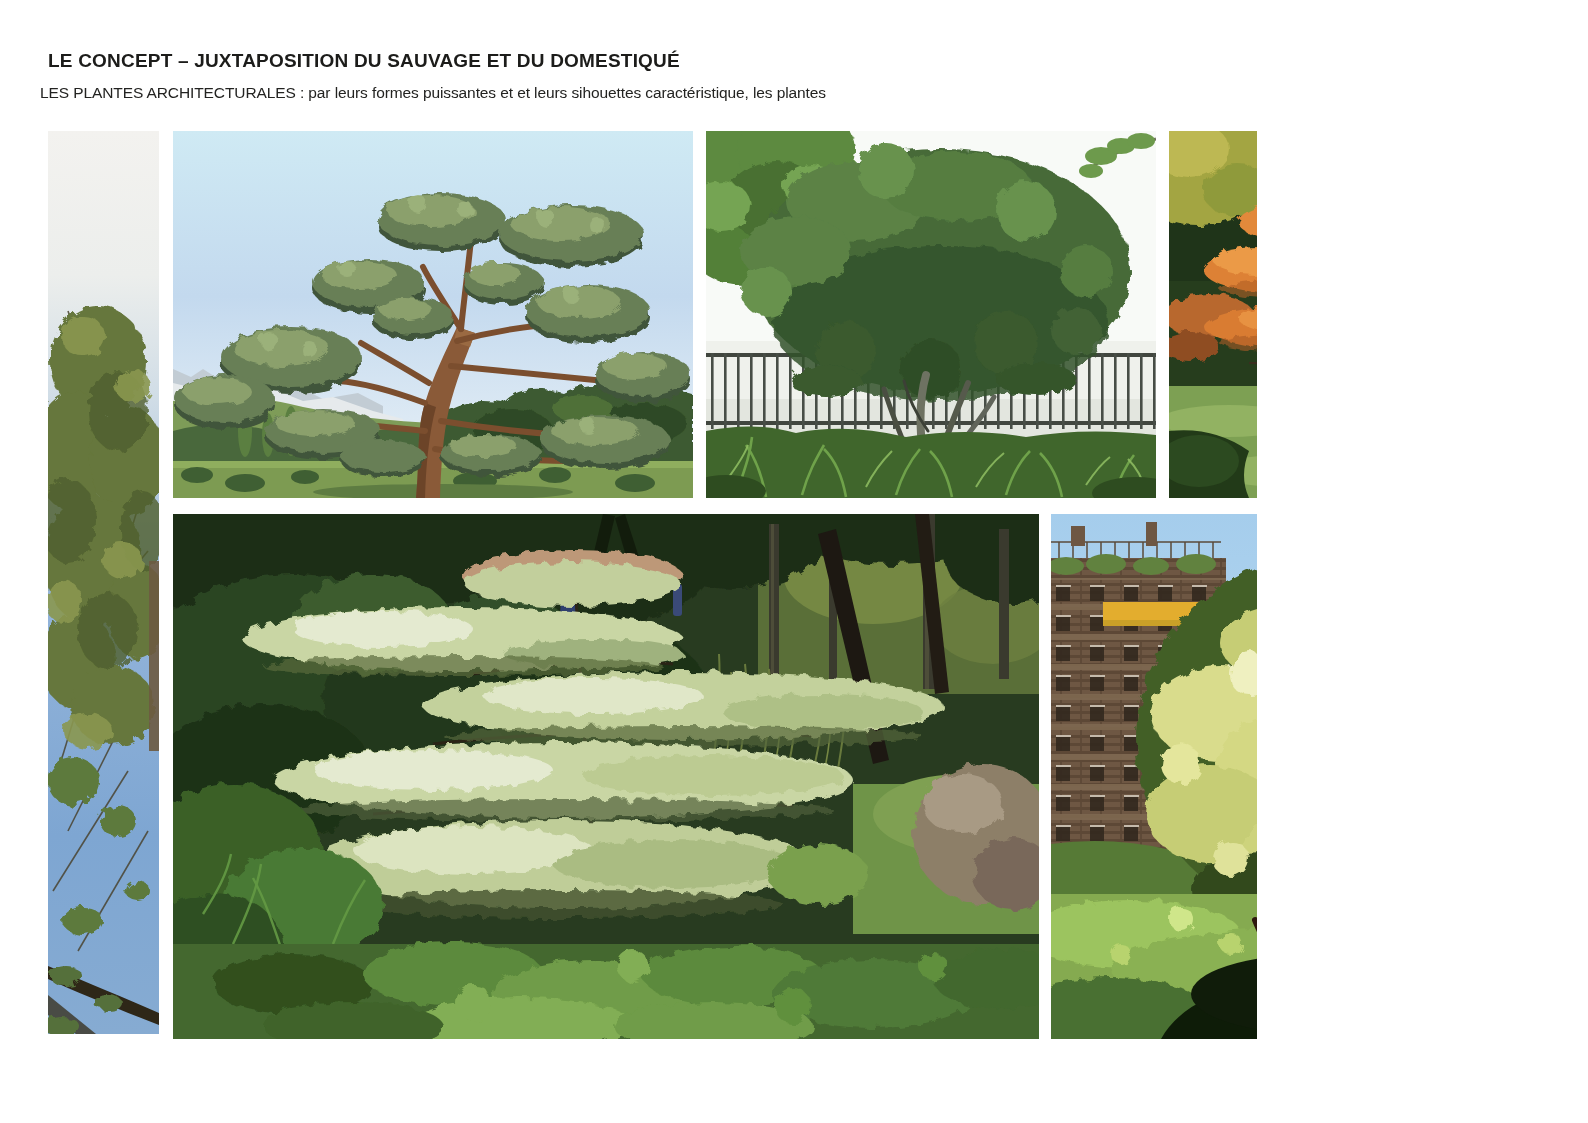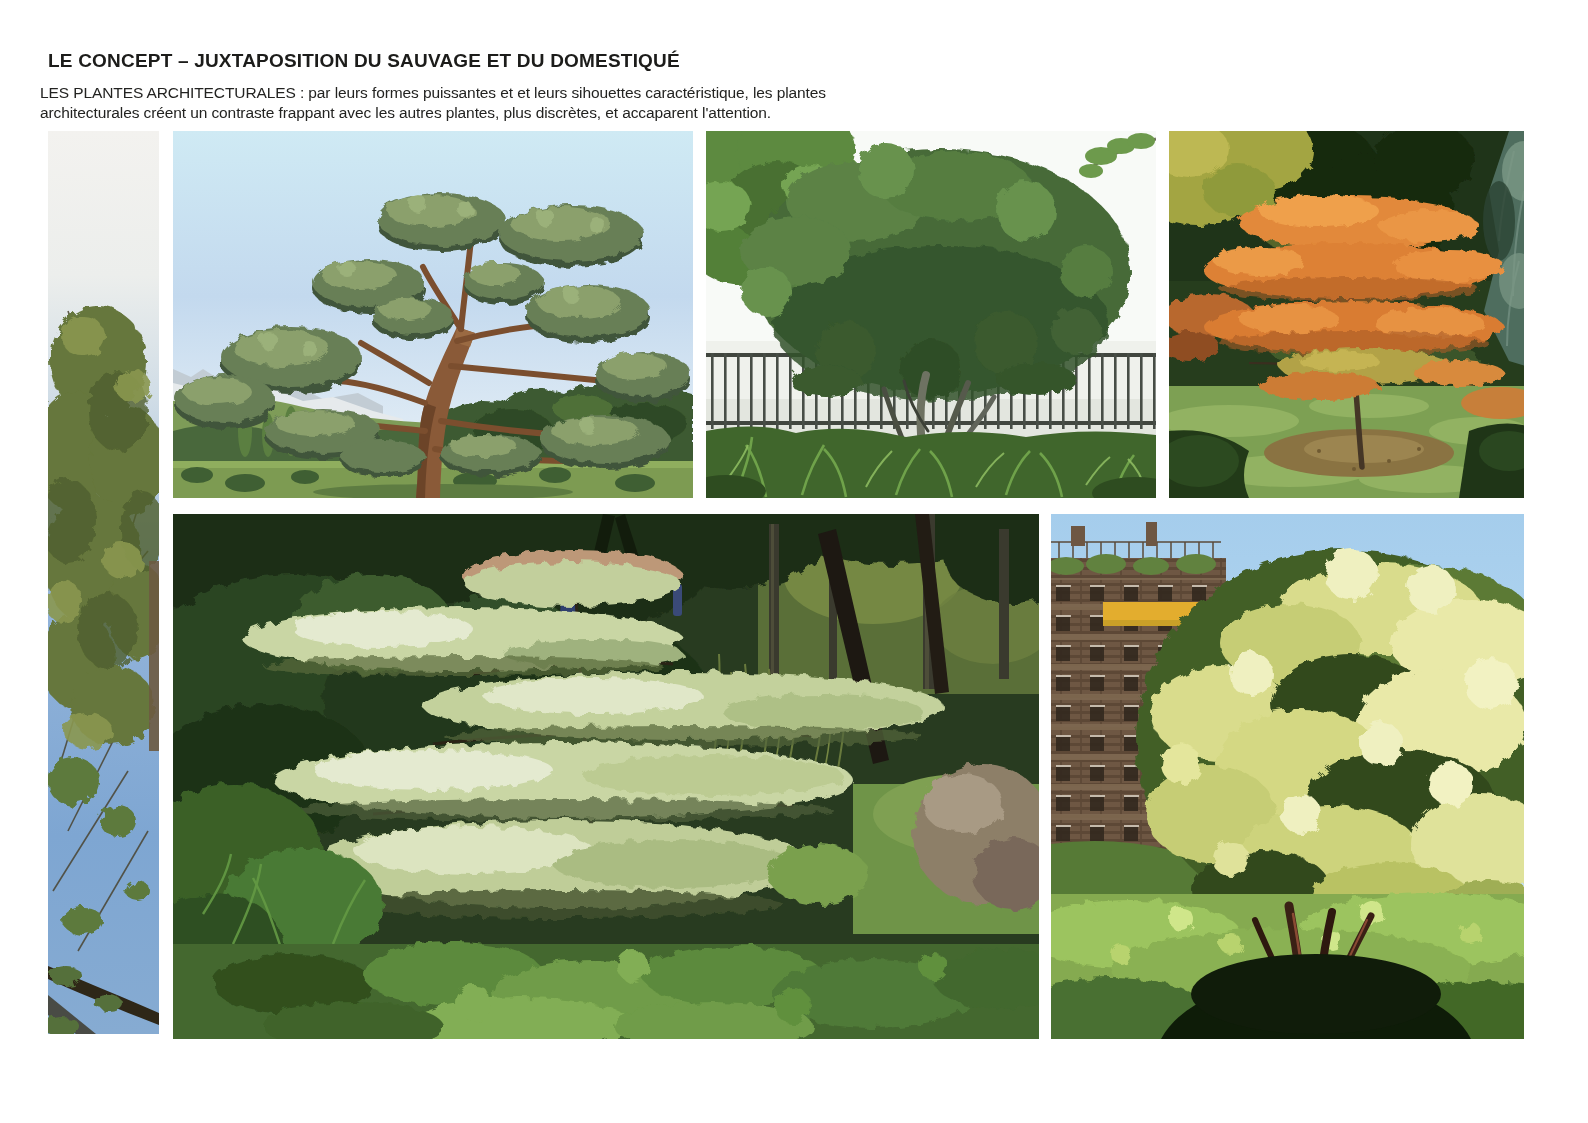--- a/index.html
+++ b/index.html
@@ -1,39 +1,39 @@
 <!DOCTYPE html>
 <html lang="fr"><head>
 <meta charset="utf-8">
 <title>Le concept - Juxtaposition du sauvage et du domestiqué</title>
 <style>
   html,body{margin:0;padding:0;background:#ffffff;}
   body{width:1588px;height:1123px;font-family:"Liberation Sans",sans-serif;}
-  .page{position:relative;width:1524px;height:1123px;background:#ffffff;overflow:hidden;}
+  .page{position:relative;width:1257px;height:1123px;background:#ffffff;overflow:hidden;}
   .title{position:absolute;left:48px;top:37px;font-size:19px;font-weight:700;
          letter-spacing:.2px;color:#1c1c1a;white-space:nowrap;}
   .intro{position:absolute;left:40px;top:67px;font-size:15.5px;line-height:20px;
          color:#232321;letter-spacing:-.1px;}
   figure.ph{position:absolute;margin:0;padding:0;overflow:hidden;background:#e9ede9;}
   figure.ph svg{display:block;width:100%;height:100%;}
   .ph-tall   {left:48px;  top:131px; width:111px; height:903px;}
   .ph-pine   {left:173px; top:131px; width:520px; height:367px;}
   .ph-dome   {left:706px; top:131px; width:450px; height:367px;}
   .ph-maple  {left:1169px;top:131px; width:373px; height:367px;}
   .ph-dogwood{left:173px; top:514px; width:866px; height:525px;}
   .ph-fringe {left:1051px;top:514px; width:490px; height:525px;}
 </style>
 </head>
 <body>
 
 <div class="page">
 
   <h1 class="title">LE CONCEPT – JUXTAPOSITION DU SAUVAGE ET DU DOMESTIQUÉ</h1>
 
-  <p class="intro"><span>LES PLANTES ARCHITECTURALES : par leurs formes puissantes et et leurs sihouettes caractéristique, les plantes</span><br><span>architecturales créent un contraste frappant avec les autres plantes, plus discrètes, et accaparent l'attention.</span></p>
+  <p class="intro"><span>LES PLANTES ARCHITECTURALES : par leurs formes puissantes et et leurs sihouettes caractéristique, les plantes</span><br></p>
 
   <figure class="ph ph-tall" aria-label="upward view through a wild pine canopy against blue sky">
     <svg viewBox="0 0 111 903" preserveAspectRatio="none" xmlns="http://www.w3.org/2000/svg">
       <defs>
         <linearGradient id="a-sky" x1="0" y1="0" x2="0" y2="1">
           <stop offset="0" stop-color="#f3f2ef"></stop>
             <stop offset=".16" stop-color="#eceeec"></stop>
           <stop offset=".30" stop-color="#cfdce6"></stop>
             <stop offset=".52" stop-color="#93b4da"></stop>
           <stop offset=".78" stop-color="#7ea6d2"></stop>

